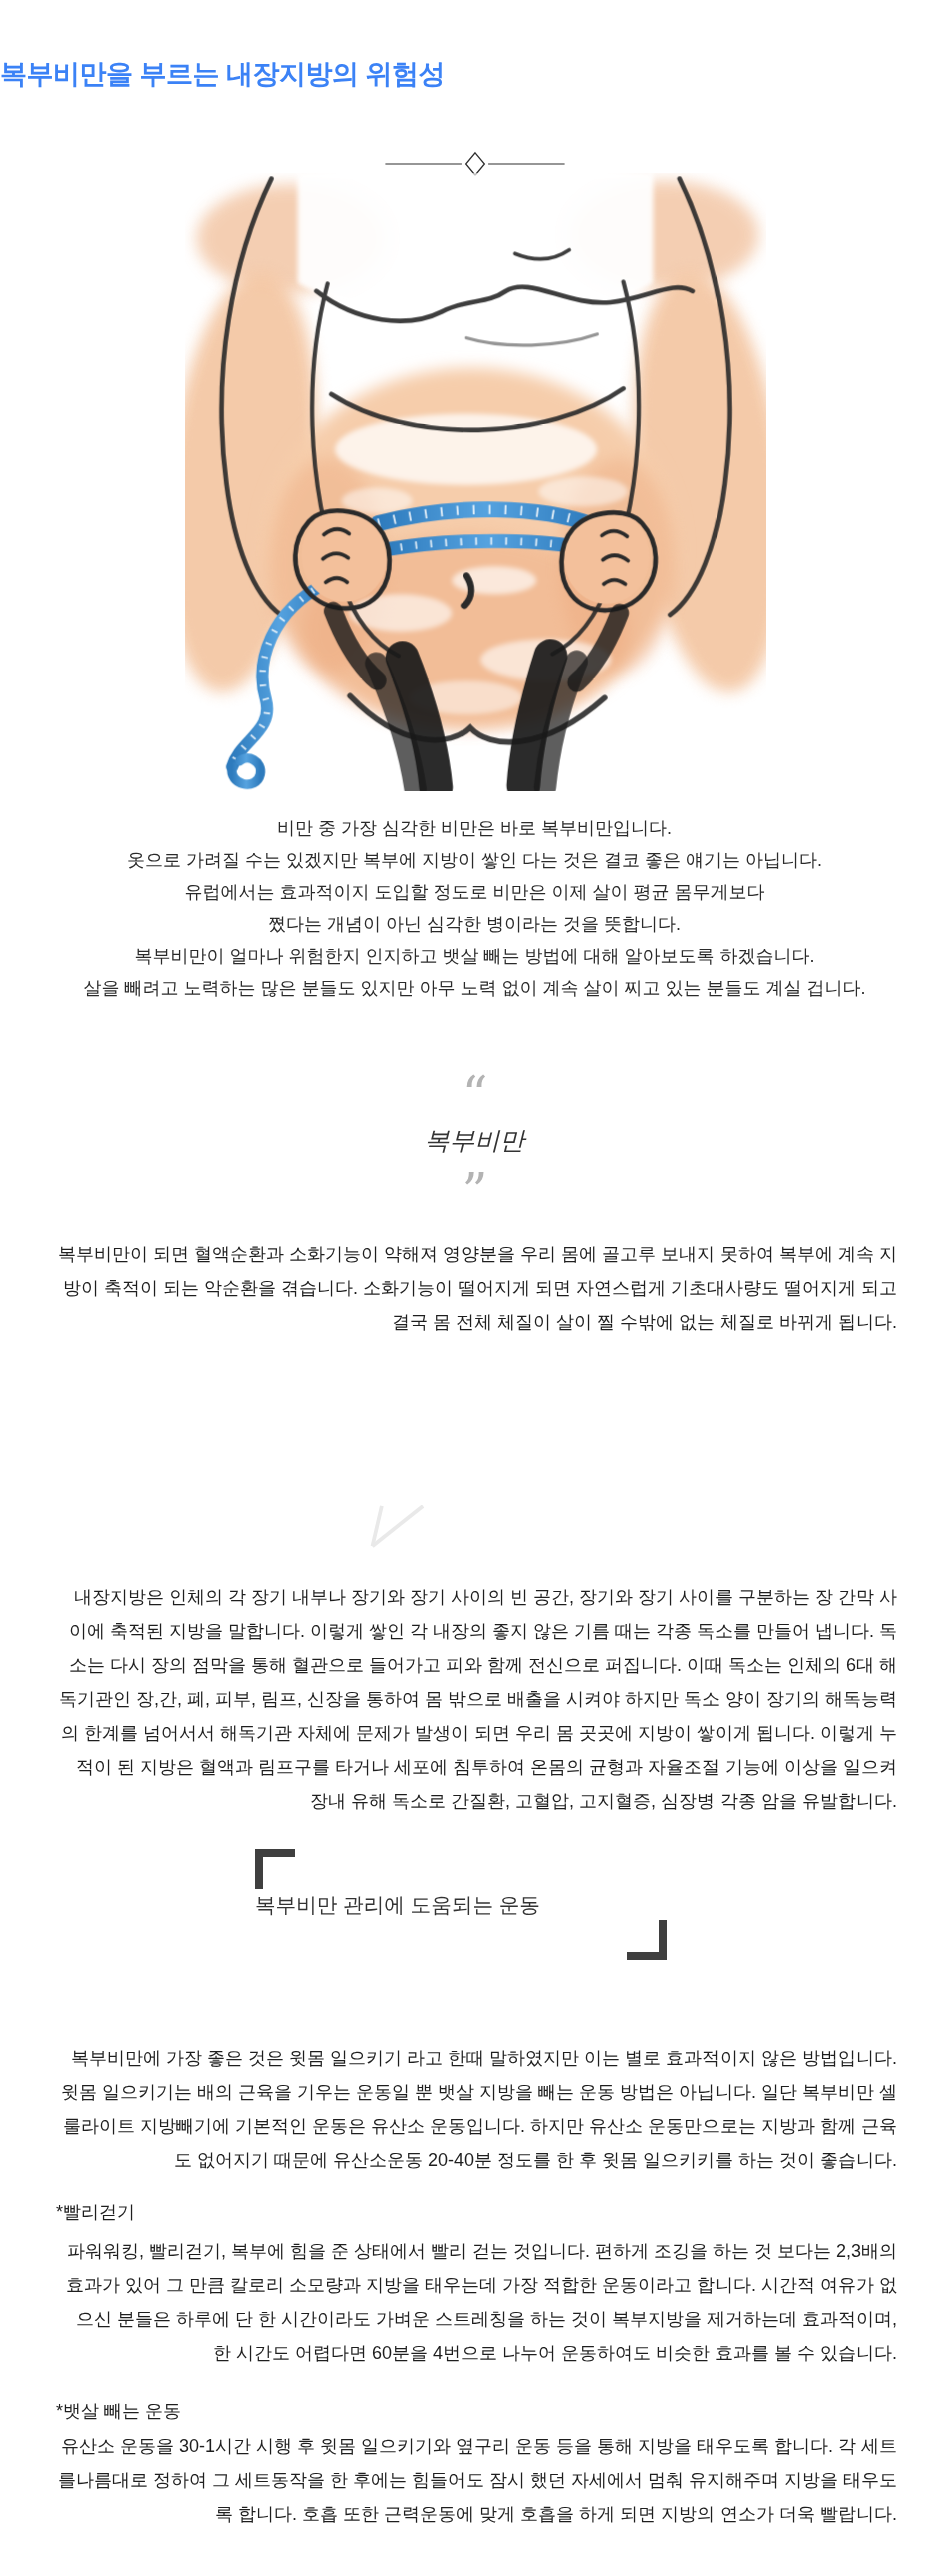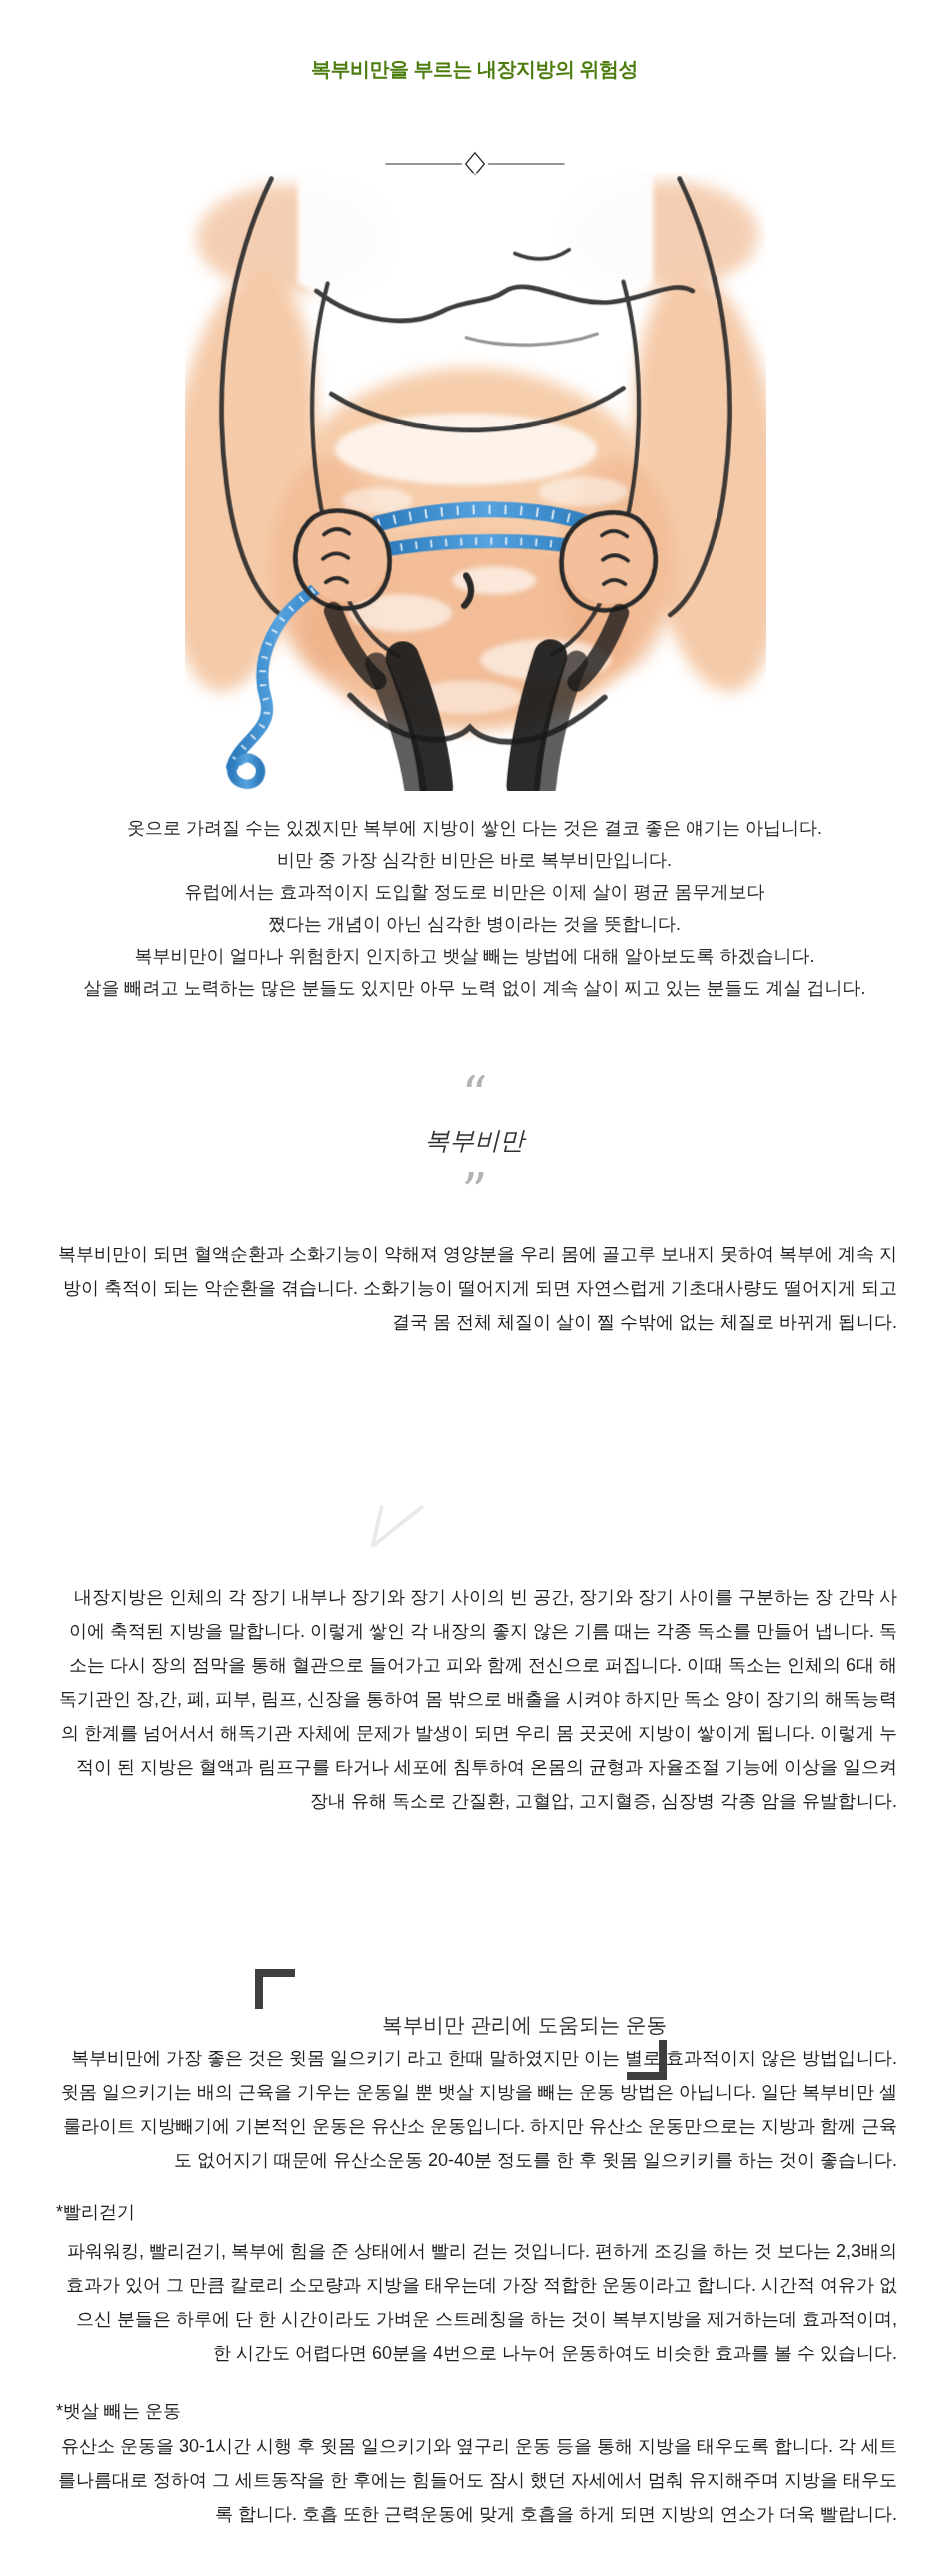--- a/index.html
+++ b/index.html
@@ -1,19 +1,19 @@
 <!DOCTYPE html>
 <html style="font-size:15px"><head>
 <meta charset="utf-8">
 <style>
   html,body{margin:0;padding:0;background:#fff;}
   .page{position:relative;width:949px;height:2576px;background:#fff;overflow:hidden;
         font-family:"Liberation Sans","DejaVu Sans",sans-serif;color:#222;}
-  .title{position:absolute;top:56px;left:0;width:100%;margin:0;text-align:center;
-         font-size:20px;font-weight:bold;color:#4d7c0f;letter-spacing:-0.5px;}
+  .title{position:absolute;top:56px;left:0;width:100%;margin:0;
+         font-size:27px;font-weight:bold;color:#3b82f6;letter-spacing:-0.5px;}
   .divider{position:absolute;top:150px;left:0;width:100%;display:flex;justify-content:center;}
   .illu{position:absolute;top:173px;left:185px;width:581px;height:618px;}
   .intro{position:absolute;top:812px;left:0;width:100%;text-align:center;
          font-size:18px;line-height:32px;color:#2a2a2a;}
   .qmark{position:absolute;left:0;width:100%;text-align:center;
          font-family:"DejaVu Serif","Liberation Serif",serif;font-size:51px;color:#b3b3b3;line-height:37px;}
   .qopen{top:1076px;}
   .qclose{top:1173px;}
   .qtext{position:absolute;top:1124px;left:0;width:100%;text-align:center;
          font-family:"DejaVu Serif","Liberation Serif",serif;font-style:italic;
@@ -24,22 +24,22 @@
   .p3{top:2041px;}
   .b1{top:2234px;}
   .b2{top:2429px;}
   .exlabel{position:absolute;left:56px;width:841px;font-size:18px;color:#1e1e1e;}
   .l1{top:2200px;}
   .l2{top:2399px;}
   .bubble{position:absolute;top:1415px;left:258px;width:422px;height:86px;
           border:3.7px solid #e9e9e9;background:#fff;display:flex;align-items:center;justify-content:center;
           font-size:20.6px;color:#3c3c3c;}
   .tail{position:absolute;top:1505px;left:365px;}
-  .section-head{position:absolute;top:1969px;left:255px;width:412px;height:111px;
-                display:flex;align-items:center;justify-content:flex-end;}
+  .section-head{position:absolute;top:1849px;left:255px;width:412px;height:111px;
+                display:flex;align-items:center;justify-content:flex-start;}
   .head-text{font-size:20.6px;font-weight:500;color:#333;}
   .br-tl{position:absolute;top:0;left:0;width:32px;height:32px;
          border-top:8.4px solid #3f3f3f;border-left:8.4px solid #3f3f3f;}
   .br-br{position:absolute;bottom:0;right:0;width:32px;height:32px;
          border-bottom:8.4px solid #3f3f3f;border-right:8.4px solid #3f3f3f;}
 </style>
 </head>
 <body>
 
 <div class="page">
@@ -128,22 +128,22 @@
         <path d="M204,524 C226,572 240,618 246,658" stroke-width="24" opacity=".7"></path>
         <path d="M390,516 C374,566 364,612 361,654" stroke-width="36" opacity=".92"></path>
         <path d="M418,522 C398,570 388,616 384,656" stroke-width="24" opacity=".7"></path>
         <path d="M158,468 C172,504 188,528 205,542" stroke-width="20" opacity=".8"></path>
         <path d="M464,470 C450,506 434,530 418,544" stroke-width="20" opacity=".8"></path>
       </g>
     </svg>
   </div>
 
   <div class="intro">
+    <div class="intro-line">비만 중 가장 심각한 비만은 바로 복부비만입니다.</div>
     <div class="intro-line">옷으로 가려질 수는 있겠지만 복부에 지방이 쌓인 다는 것은 결코 좋은 얘기는 아닙니다.</div>
-    <div class="intro-line">비만 중 가장 심각한 비만은 바로 복부비만입니다.</div>
     <div class="intro-line">유럽에서는 효과적이지 도입할 정도로 비만은 이제 살이 평균 몸무게보다</div>
     <div class="intro-line">쪘다는 개념이 아닌 심각한 병이라는 것을 뜻합니다.</div>
     <div class="intro-line">복부비만이 얼마나 위험한지 인지하고 뱃살 빼는 방법에 대해 알아보도록 하겠습니다.</div>
     <div class="intro-line">살을 빼려고 노력하는 많은 분들도 있지만 아무 노력 없이 계속 살이 찌고 있는 분들도 계실 겁니다.</div>
   </div>
 
   <div class="qmark qopen">“</div>
   <div class="qtext">복부비만</div>
   <div class="qmark qclose">”</div>
 

